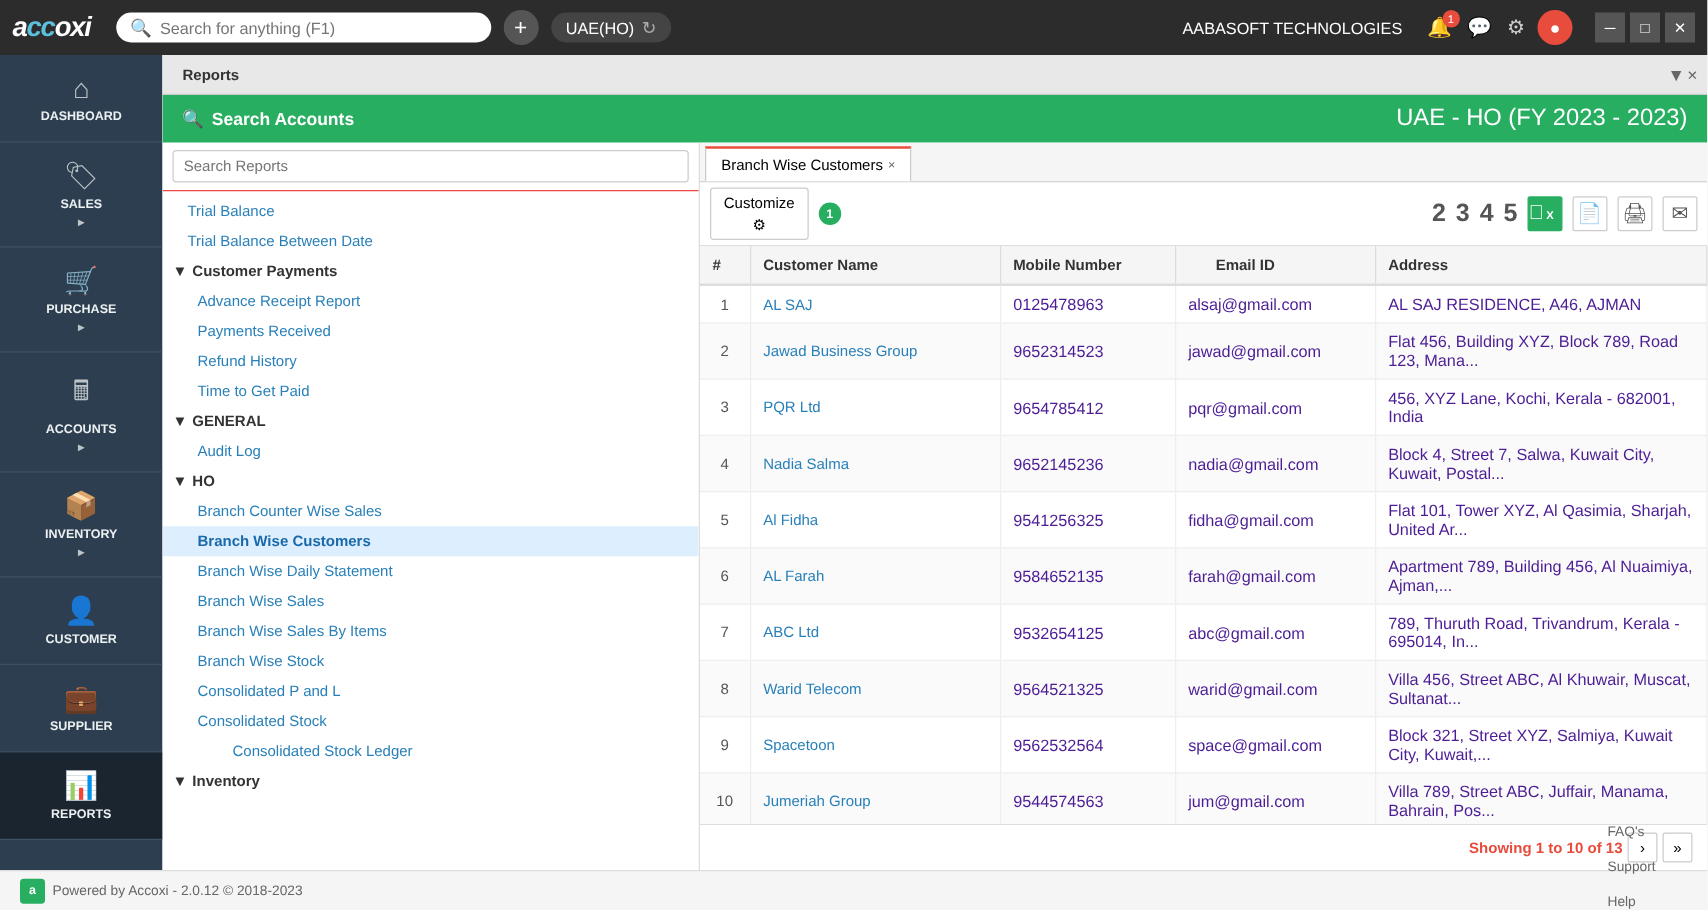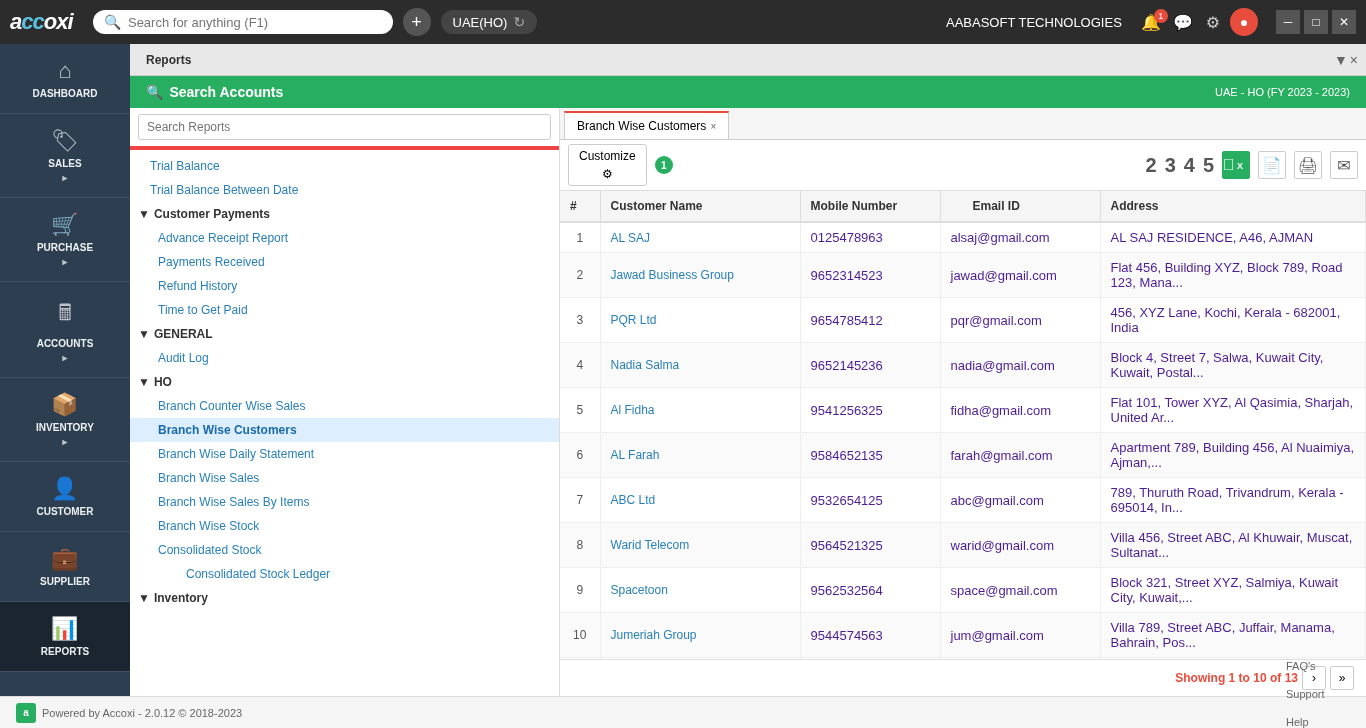--- a/index.html
+++ b/index.html
@@ -141,37 +141,37 @@
     
     .green-header {
       background: #27ae60;
       padding: 8px 16px;
       display: flex;
       align-items: center;
       justify-content: space-between;
       flex-shrink: 0;
     }
     .search-accounts { display: flex; align-items: center; gap: 6px; color: white; font-size: 14px; font-weight: bold; }
-    .fy-label { color: white; font-size: 11px; }
+    .fy-label { color: white; font-size: 19px; }
 
     
     .panel-layout { display: flex; flex: 1; overflow: hidden; }
 
     
     .left-panel {
       width: 430px;
       border-right: 1px solid #ddd;
       display: flex;
       flex-direction: column;
       flex-shrink: 0;
       overflow: hidden;
     }
     .search-reports {
       padding: 6px 8px;
-      border-bottom: 4px solid #ef4444;
+      border-bottom: 1px solid #ef4444;
       flex-shrink: 0;
     }
     .search-reports input {
       width: 100%;
       padding: 5px 8px;
       border: 1px solid #ccc;
       border-radius: 3px;
       font-size: 12px;
       outline: none;
     }
@@ -462,20 +462,21 @@
           <div class="tree-section">
             <span>▼</span>
             <span>HO</span>
           </div>
           <div class="tree-item" style="padding-left:28px;">Branch Counter Wise Sales</div>
           <div class="tree-item" style="padding-left:28px; background:#ddeeff; color:#1a6aaa; font-weight:bold;">Branch Wise Customers</div>
           <div class="tree-item" style="padding-left:28px;">Branch Wise Daily Statement</div>
           <div class="tree-item" style="padding-left:28px;">Branch Wise Sales</div>
           <div class="tree-item" style="padding-left:28px;">Branch Wise Sales By Items</div>
           <div class="tree-item" style="padding-left:28px;">Branch Wise Stock</div>
+          <div class="tree-item" style="padding-left:28px;">Consolidated P and L</div>
           <div class="tree-item" style="padding-left:28px;">Consolidated Stock</div>
           <div class="tree-item" style="padding-left:28px;margin-left:28px;">Consolidated Stock Ledger</div>
           <div class="tree-section">
             <span>▼</span>
             <span>Inventory</span>
           </div>
         </div>
       </div>
 
       <div class="right-panel">

